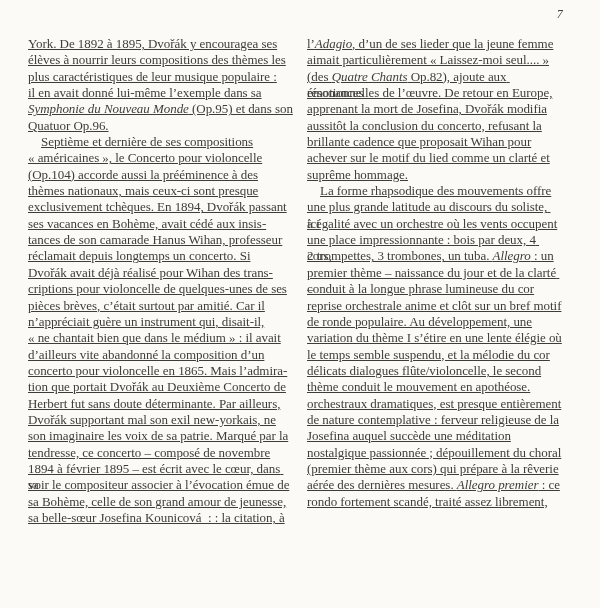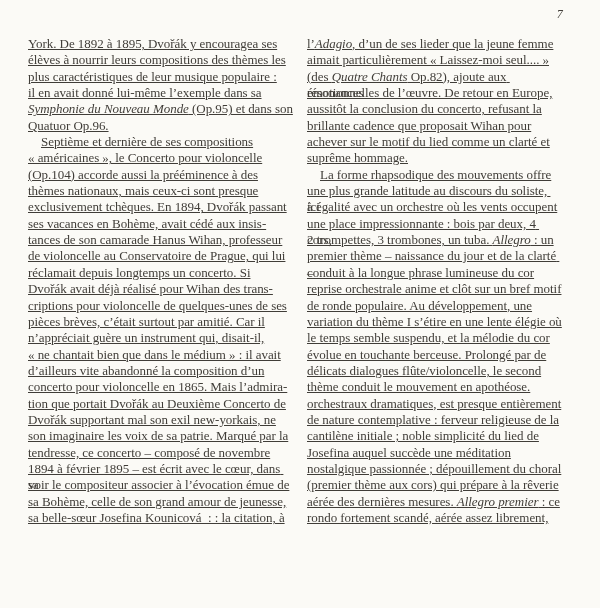--- a/index.html
+++ b/index.html
@@ -63,64 +63,63 @@
         <div class="line"><span>il en avait donné lui-même l’exemple dans sa</span></div>
         <div class="line"><span class="it">Symphonie du Nouveau Monde</span><span> (Op.95) et dans son</span></div>
         <div class="line"><span>Quatuor Op.96.</span></div>
         <div class="line indent"><span>Septième et dernière de ses compositions</span></div>
         <div class="line"><span>« américaines », le Concerto pour violoncelle</span></div>
         <div class="line"><span>(Op.104) accorde aussi la prééminence à des</span></div>
         <div class="line"><span>thèmes nationaux, mais ceux-ci sont presque</span></div>
         <div class="line"><span>exclusivement tchèques. En 1894, Dvořák passant</span></div>
         <div class="line"><span>ses vacances en Bohème, avait cédé aux insis-</span></div>
         <div class="line"><span>tances de son camarade Hanus Wihan, professeur</span></div>
-        <div class="line"><span>de violoncelle au Conservatoire de Prague, qui lui</span></div>
         <div class="line"><span>réclamait depuis longtemps un concerto. Si</span></div>
         <div class="line"><span>Dvořák avait déjà réalisé pour Wihan des trans-</span></div>
         <div class="line"><span>criptions pour violoncelle de quelques-unes de ses</span></div>
         <div class="line"><span>pièces brèves, c’était surtout par amitié. Car il</span></div>
         <div class="line"><span>n’appréciait guère un instrument qui, disait-il,</span></div>
         <div class="line"><span>« ne chantait bien que dans le médium » : il avait</span></div>
         <div class="line"><span>d’ailleurs vite abandonné la composition d’un</span></div>
         <div class="line"><span>concerto pour violoncelle en 1865. Mais l’admira-</span></div>
         <div class="line"><span>tion que portait Dvořák au Deuxième Concerto de</span></div>
+        <div class="line"><span>Herbert fut sans doute déterminante. Par ailleurs,</span></div>
         <div class="line"><span>Dvořák supportant mal son exil new-yorkais, ne</span></div>
         <div class="line"><span>son imaginaire les voix de sa patrie. Marqué par la</span></div>
         <div class="line"><span>tendresse, ce concerto – composé de novembre</span></div>
         <div class="line"><span>1894 à février 1895 – est écrit avec le cœur, dans sa</span></div>
         <div class="line"><span>voir le compositeur associer à l’évocation émue de</span></div>
         <div class="line"><span>sa Bohème, celle de son grand amour de jeunesse,</span></div>
         <div class="line"><span>sa belle-sœur Josefina Kounicová  : : la citation, à</span></div>
       </div>
     <div class="column column-right">
         <div class="line"><span>l’</span><span class="it">Adagio</span><span>, d’un de ses lieder que la jeune femme</span></div>
         <div class="line"><span>aimait particulièrement « Laissez-moi seul.... »</span></div>
         <div class="line"><span>(des </span><span class="it">Quatre Chants</span><span> Op.82), ajoute aux résonances</span></div>
         <div class="line"><span>émotionnelles de l’œuvre. De retour en Europe,</span></div>
+        <div class="line"><span>apprenant la mort de Josefina, Dvořák modifia</span></div>
         <div class="line"><span>aussitôt la conclusion du concerto, refusant la</span></div>
         <div class="line"><span>brillante cadence que proposait Wihan pour</span></div>
         <div class="line"><span>achever sur le motif du lied comme un clarté et</span></div>
         <div class="line"><span>suprême hommage.</span></div>
         <div class="line indent"><span>La forme rhapsodique des mouvements offre</span></div>
         <div class="line"><span>une plus grande latitude au discours du soliste, ici</span></div>
         <div class="line"><span>à égalité avec un orchestre où les vents occupent</span></div>
         <div class="line"><span>une place impressionnante : bois par deux, 4 cors,</span></div>
         <div class="line"><span>2 trompettes, 3 trombones, un tuba. </span><span class="it">Allegro</span><span> : un</span></div>
         <div class="line"><span>premier thème – naissance du jour et de la clarté –</span></div>
         <div class="line"><span>conduit à la longue phrase lumineuse du cor</span></div>
         <div class="line"><span>reprise orchestrale anime et clôt sur un bref motif</span></div>
         <div class="line"><span>de ronde populaire. Au développement, une</span></div>
         <div class="line"><span>variation du thème I s’étire en une lente élégie où</span></div>
         <div class="line"><span>le temps semble suspendu, et la mélodie du cor</span></div>
-        <div class="line"><span>évolue en touchante berceuse. Prolongé par de</span></div>
         <div class="line"><span>délicats dialogues flûte/violoncelle, le second</span></div>
         <div class="line"><span>thème conduit le mouvement en apothéose.</span></div>
         <div class="line"><span>orchestraux dramatiques, est presque entièrement</span></div>
         <div class="line"><span>de nature contemplative : ferveur religieuse de la</span></div>
-        <div class="line"><span>cantilène initiale ; noble simplicité du lied de</span></div>
         <div class="line"><span>Josefina auquel succède une méditation</span></div>
         <div class="line"><span>nostalgique passionnée ; dépouillement du choral</span></div>
         <div class="line"><span>(premier thème aux cors) qui prépare à la rêverie</span></div>
         <div class="line"><span>aérée des dernières mesures. </span><span class="it">Allegro premier</span><span> : ce</span></div>
-        <div class="line"><span>rondo fortement scandé, aérée assez librement,</span></div>
+        <div class="line"><span>rondo fortement scandé, traité assez librement,</span></div>
       </div>
   </div>
 </div>
 
 </body></html>

